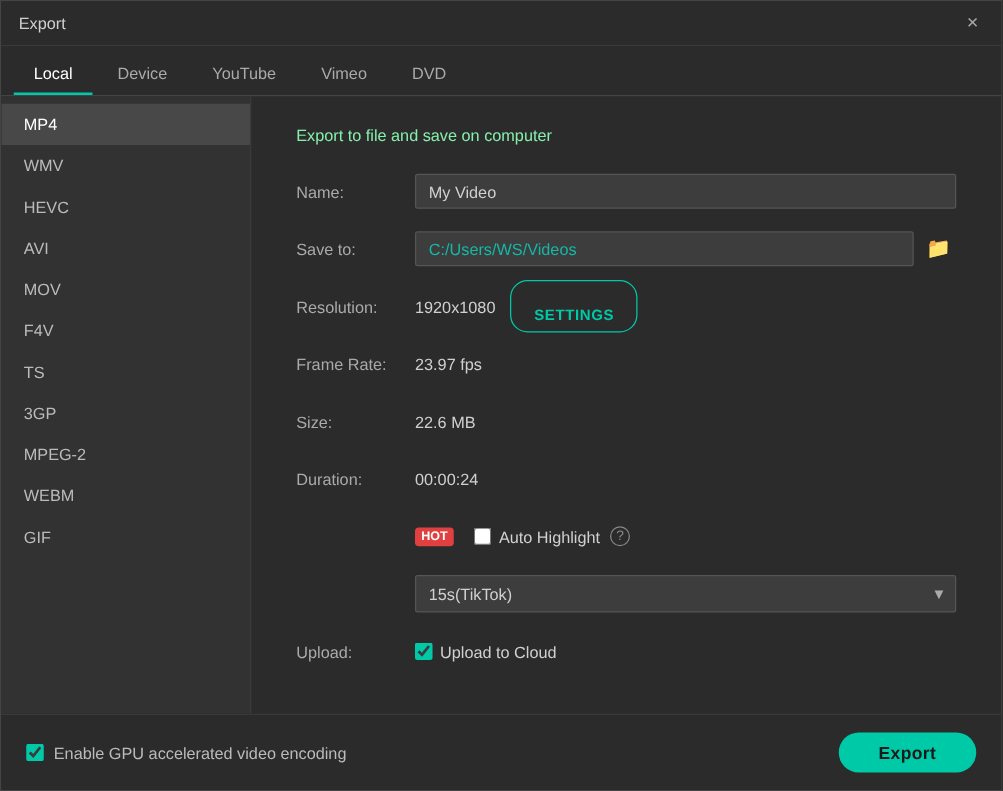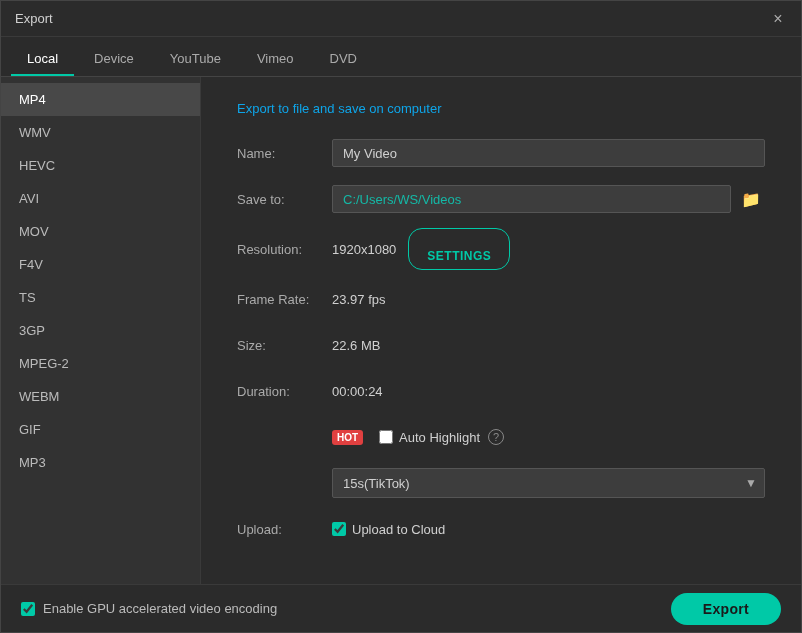--- a/index.html
+++ b/index.html
@@ -96,21 +96,21 @@
       color: #fff;
     }
     .main {
       flex: 1;
       padding: 24px 36px;
       display: flex;
       flex-direction: column;
       gap: 0;
     }
     .export-title {
-      color: #0ea5e9;
+      color: #86efac;
       font-size: 13px;
       margin-bottom: 22px;
     }
     .form-row {
       display: flex;
       align-items: center;
       margin-bottom: 16px;
       min-height: 30px;
     }
     .form-label {
@@ -259,21 +259,21 @@
       align-items: center;
       gap: 8px;
     }
     .bottom-bar {
       display: flex;
       align-items: center;
       justify-content: space-between;
       padding: 10px 20px;
       border-top: 1px solid #3a3a3a;
       background: #2b2b2b;
-      height: 48px;
+      height: 61px;
     }
     .gpu-label {
       display: flex;
       align-items: center;
       gap: 8px;
       color: #bbb;
       font-size: 13px;
       cursor: pointer;
     }
     .gpu-label input[type=checkbox] {
@@ -319,21 +319,20 @@
       <div class="sidebar-item">WMV</div>
       <div class="sidebar-item">HEVC</div>
       <div class="sidebar-item">AVI</div>
       <div class="sidebar-item">MOV</div>
       <div class="sidebar-item">F4V</div>
       <div class="sidebar-item">TS</div>
       <div class="sidebar-item">3GP</div>
       <div class="sidebar-item">MPEG-2</div>
       <div class="sidebar-item">WEBM</div>
       <div class="sidebar-item">GIF</div>
-      <div class="sidebar-item">MP3</div>
     </div>
 
     <div class="main">
       <div class="export-title">Export to file and save on computer</div>
 
       <div class="form-row">
         <div class="form-label">Name:</div>
         <div class="form-control">
           <input class="text-input" type="text" value="My Video" placeholder="My Video" style="">
         </div>

